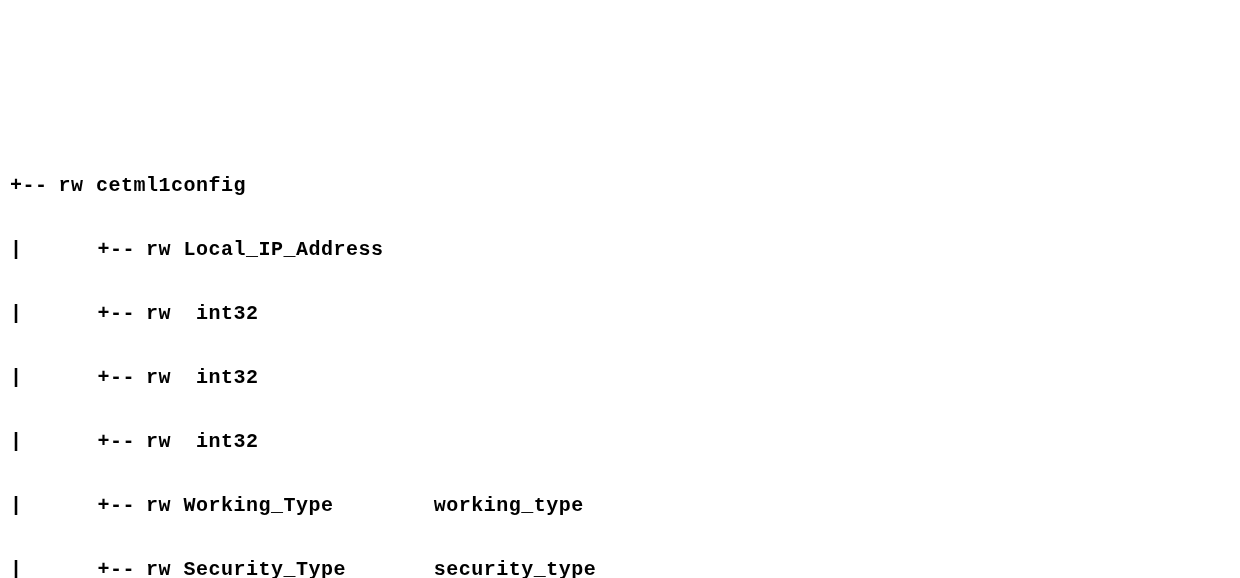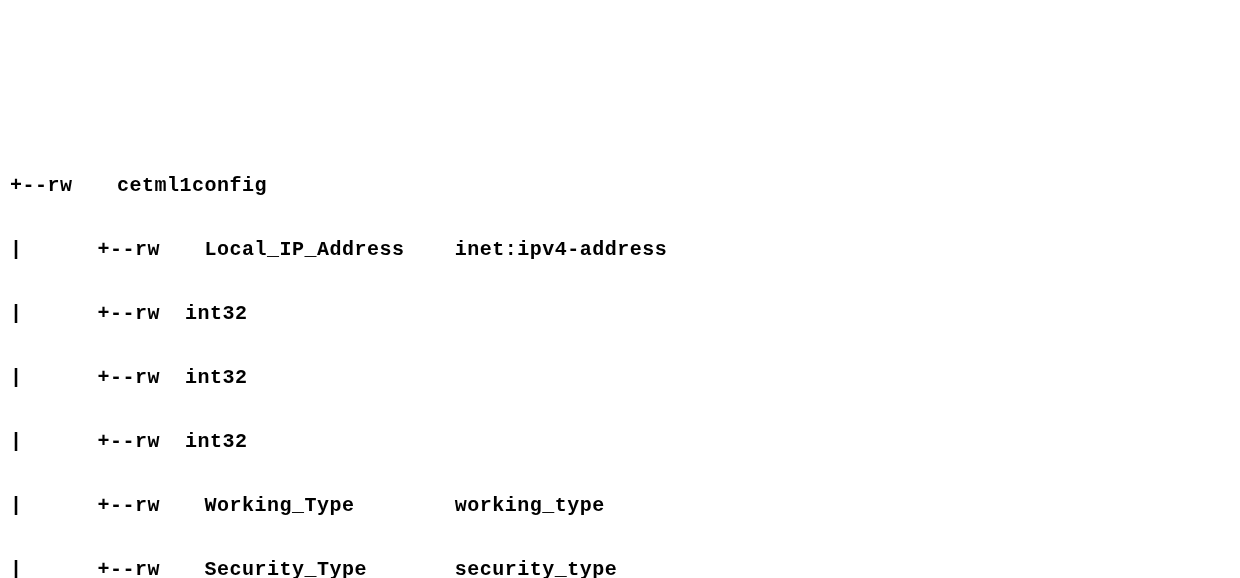--- a/index.html
+++ b/index.html
@@ -19,37 +19,37 @@
       letter-spacing: 0.5px;
     }
     .tree-line {
       display: flex;
     }
     .prefix {
       white-space: pre;
     }
     .perm {
       white-space: pre;
+      margin-left: 11px;
     }
     .name {
       white-space: pre;
-      margin-left: 32px;
     }
     .type {
       white-space: pre;
     }
   </style>
 </head>
 <body>
 
 
 
 <div>
 <div class="tree-line"><span class="prefix">+--</span><span class="perm">rw</span><span>&nbsp;</span><span class="name">cetml1config</span></div>
-<div class="tree-line"><span class="prefix">|      +--</span><span class="perm">rw</span><span>&nbsp;</span><span class="name">Local_IP_Address   </span><span>&nbsp;</span><span class="type">inet:ipv4-address</span></div>
+<div class="tree-line"><span class="prefix">|      +--</span><span class="perm">rw</span><span>&nbsp;</span><span class="name">Local_IP_Address   </span><span>&nbsp;</span></div>
 <div class="tree-line"><span class="prefix">|      +--</span><span class="perm">rw</span><span>&nbsp;</span><span>&nbsp;</span><span class="type">int32</span></div>
 <div class="tree-line"><span class="prefix">|      +--</span><span class="perm">rw</span><span>&nbsp;</span><span>&nbsp;</span><span class="type">int32</span></div>
 <div class="tree-line"><span class="prefix">|      +--</span><span class="perm">rw</span><span>&nbsp;</span><span>&nbsp;</span><span class="type">int32</span></div>
 <div class="tree-line"><span class="prefix">|      +--</span><span class="perm">rw</span><span>&nbsp;</span><span class="name">Working_Type       </span><span>&nbsp;</span><span class="type">working_type</span></div>
 <div class="tree-line"><span class="prefix">|      +--</span><span class="perm">rw</span><span>&nbsp;</span><span class="name">Security_Type      </span><span>&nbsp;</span><span class="type">security_type</span></div>
 
 
 
 
 

